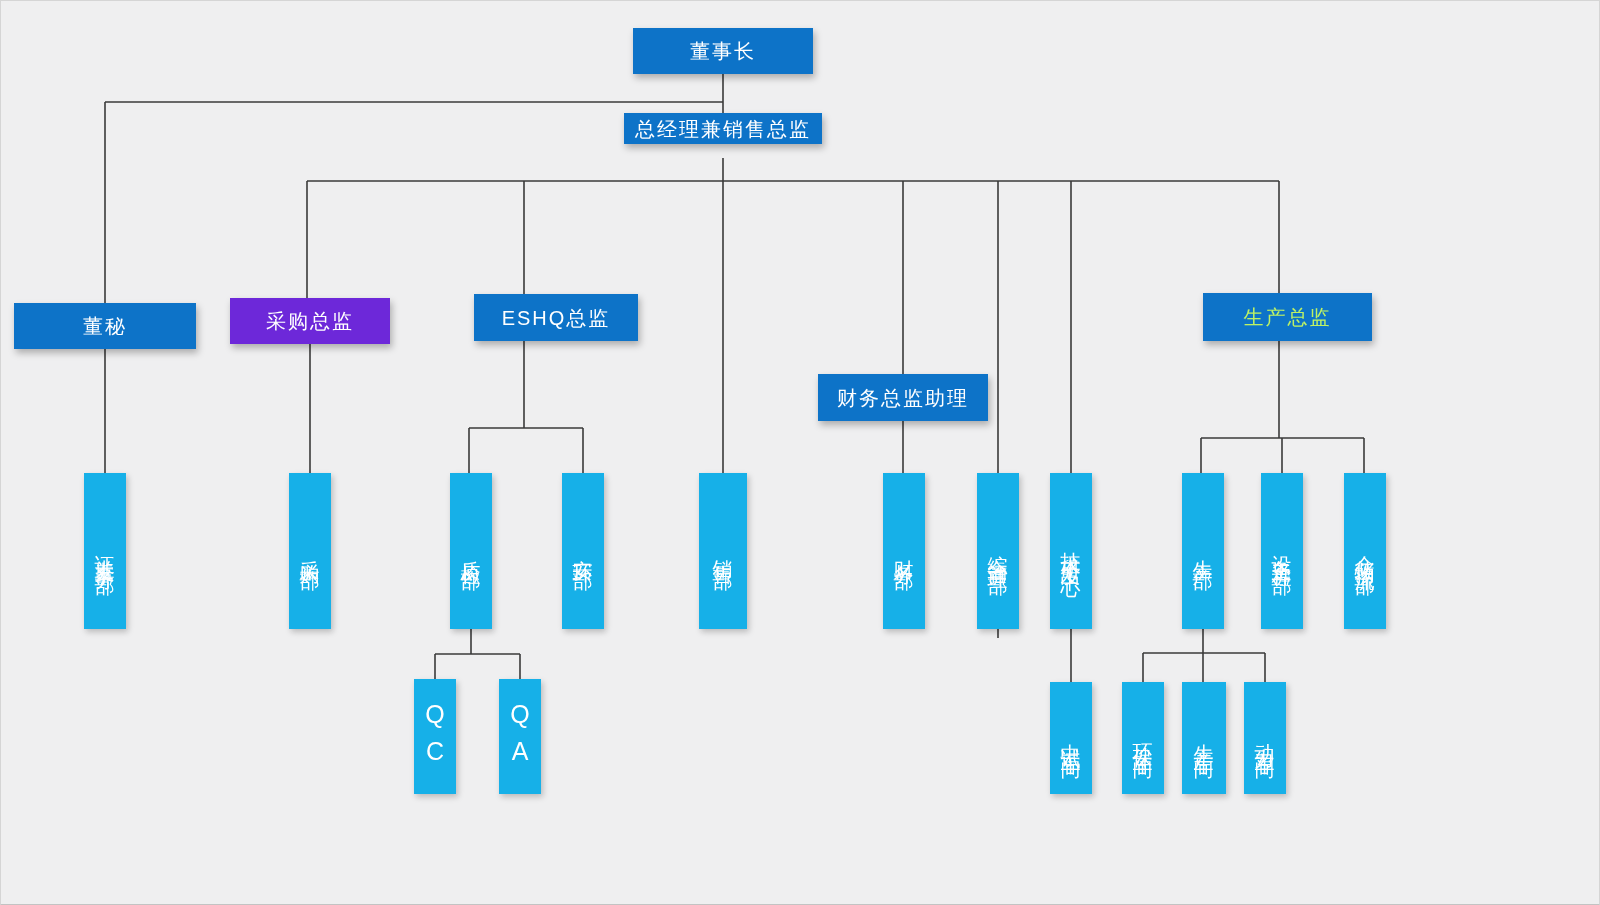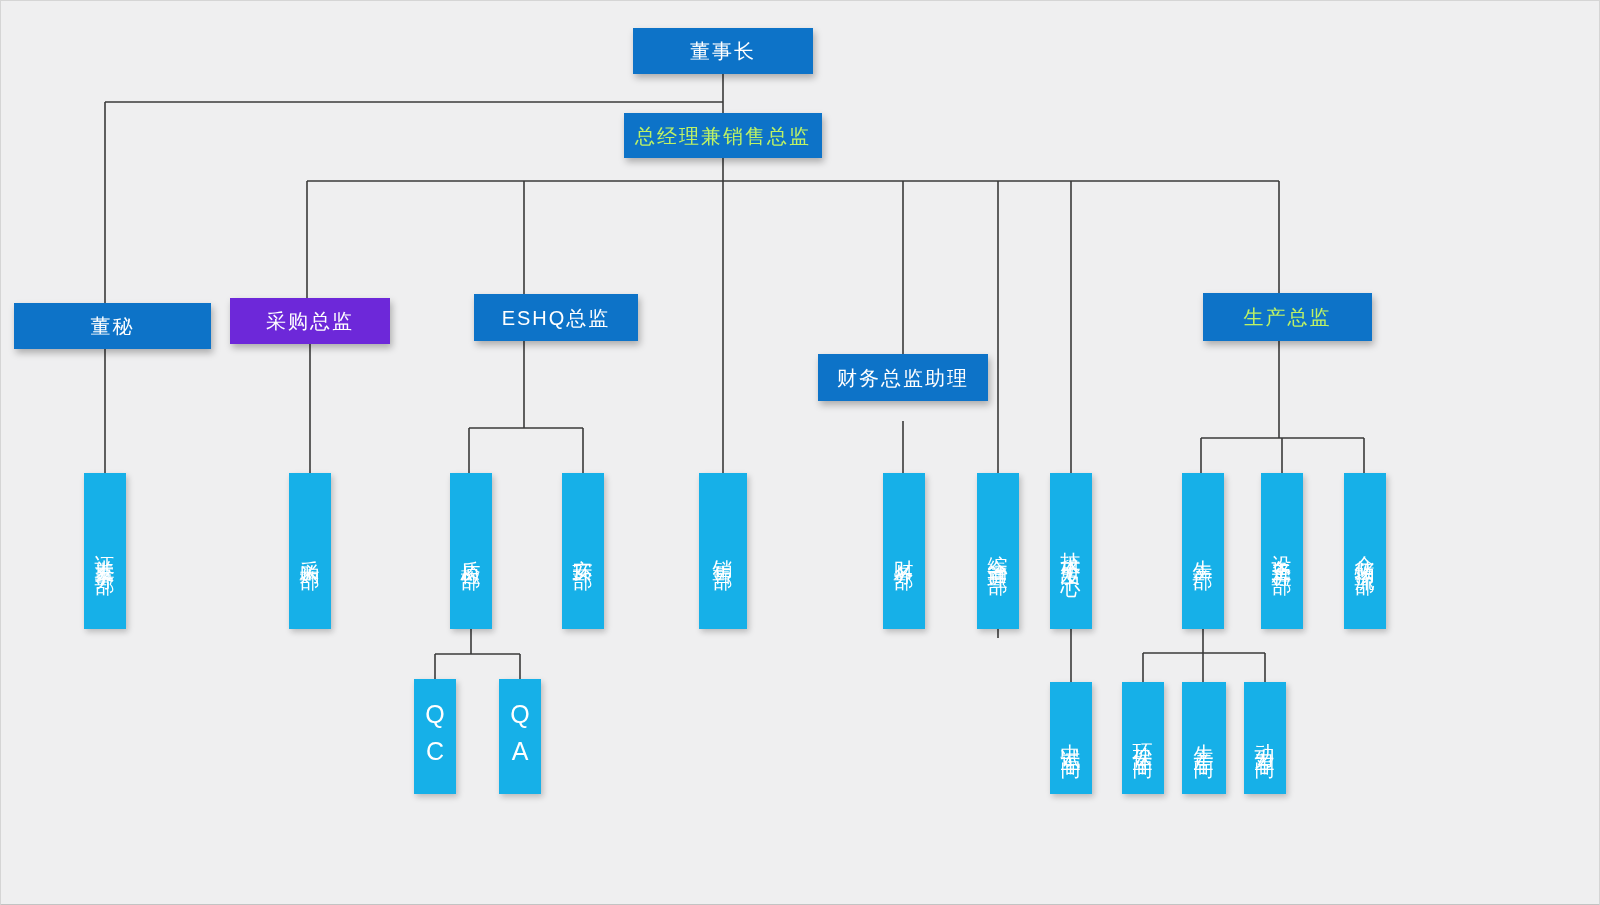--- a/index.html
+++ b/index.html
@@ -94,33 +94,33 @@
       <line x1="1202" y1="628" x2="1202" y2="652" stroke="#3a3a3a" stroke-width="1.6"></line>
       <line x1="1142" y1="652" x2="1264" y2="652" stroke="#3a3a3a" stroke-width="1.6"></line>
       <line x1="1142" y1="652" x2="1142" y2="681" stroke="#3a3a3a" stroke-width="1.6"></line>
       <line x1="1202" y1="652" x2="1202" y2="681" stroke="#3a3a3a" stroke-width="1.6"></line>
       <line x1="1264" y1="652" x2="1264" y2="681" stroke="#3a3a3a" stroke-width="1.6"></line>
     </svg>
   <div>
       <div class="node primary" style="left: 632px; top: 27px; width: 180px; height: 46px; background: rgb(13, 115, 200); color: rgb(255, 255, 255);">
         <span class="node-label">董事长</span>
       </div>
-      <div class="node primary" style="left: 623px; top: 112px; width: 198px; height: 45px; background: rgb(13, 115, 200); color: #bef264;">
+      <div class="node primary" style="left: 623px; top: 112px; width: 198px; height: 31px; background: rgb(13, 115, 200); color: #ffffff;">
         <span class="node-label">总经理兼销售总监</span>
       </div>
-      <div class="node primary" style="left: 13px; top: 302px; width: 197px; height: 46px; background: rgb(13, 115, 200); color: rgb(255, 255, 255);">
+      <div class="node primary" style="left: 13px; top: 302px; width: 182px; height: 46px; background: rgb(13, 115, 200); color: rgb(255, 255, 255);">
         <span class="node-label">董秘</span>
       </div>
       <div class="node primary" style="left: 229px; top: 297px; width: 160px; height: 46px; background: #6d28d9; color: rgb(255, 255, 255);">
         <span class="node-label">采购总监</span>
       </div>
       <div class="node primary" style="left: 441px; top: 293px; width: 164px; height: 47px; background: rgb(13, 115, 200); color: rgb(255, 255, 255); margin-left: 32px;">
         <span class="node-label">ESHQ总监</span>
       </div>
-      <div class="node primary" style="left: 817px; top: 353px; width: 170px; height: 47px; background: rgb(13, 115, 200); color: rgb(255, 255, 255);">
+      <div class="node primary" style="left: 817px; top: 373px; width: 170px; height: 47px; background: rgb(13, 115, 200); color: rgb(255, 255, 255);">
         <span class="node-label">财务总监助理</span>
       </div>
       <div class="node primary" style="left: 1182px; top: 292px; width: 169px; height: 48px; background: rgb(13, 115, 200); color: #bef264; margin-left: 20px;">
         <span class="node-label">生产总监</span>
       </div>
       <div class="node secondary" style="left: 83px; top: 472px; width: 42px; height: 156px; background: rgb(22, 176, 232); color: rgb(255, 255, 255);">
         <span class="node-label">证券事务部</span>
       </div>
       <div class="node secondary" style="left: 288px; top: 472px; width: 42px; height: 156px; background: rgb(22, 176, 232); color: rgb(255, 255, 255);">
         <span class="node-label">采购部</span>

